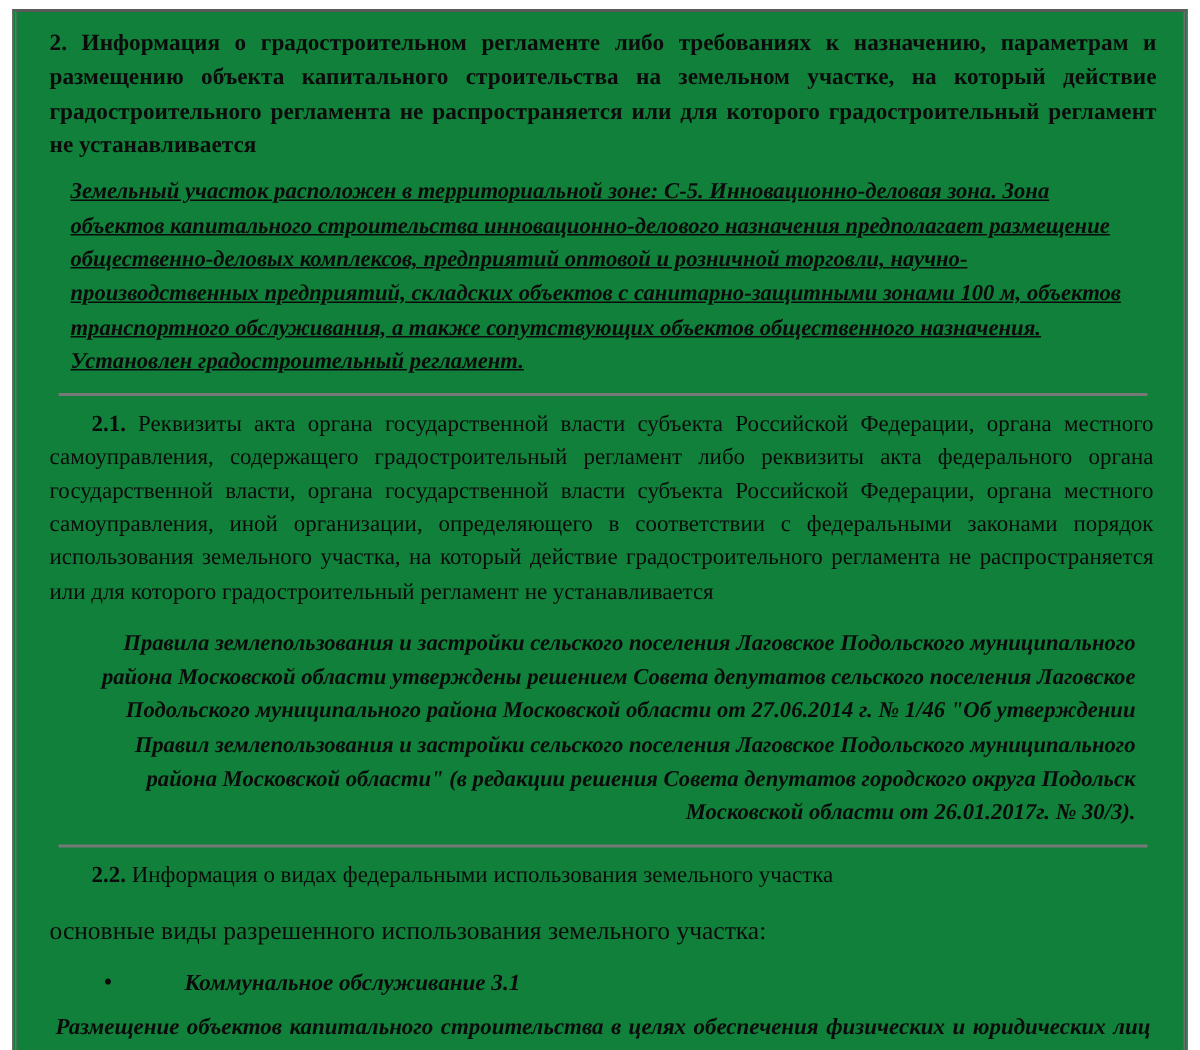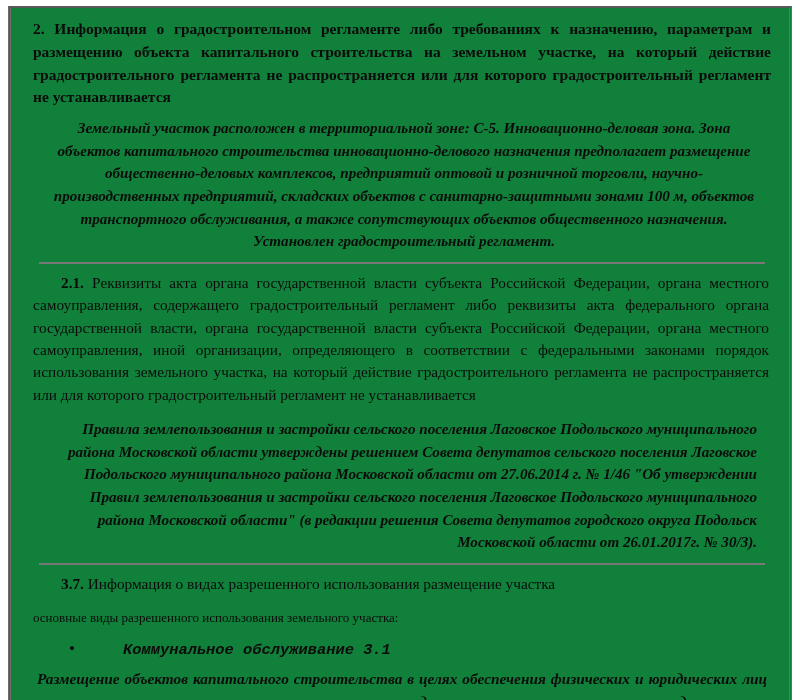--- a/index.html
+++ b/index.html
@@ -43,24 +43,24 @@
     text-align: justify;
     text-justify: inter-word;
     font-size: 15.5px;
     line-height: 1.47;
     margin: 4px 0 0 0;
   }
 
   .quote-italic {
     font-weight: bold;
     font-style: italic;
-    text-align: center;
     font-size: 15.1px;
     line-height: 1.5;
     margin: 8px 10px 0 14px;
+    text-decoration: underline;
   }
 
   .quote-italic-2 {
     font-weight: bold;
     font-style: italic;
     text-align: right;
     font-size: 15.1px;
     line-height: 1.5;
     margin: 12px 14px 0 18px;
   }
@@ -73,21 +73,21 @@
   .body-just {
     text-align: justify;
     text-justify: inter-word;
     font-size: 15.3px;
     line-height: 1.46;
     margin: 8px 2px 0 0;
   }
 
   .plain-line {
     text-align: left;
-    font-size: 13px;
+    font-size: 17px;
     line-height: 1.46;
     margin: 14px 0 0 0;
   }
 
   
   .rule {
     height: 0;
     border: 0;
     border-top: 2px solid #787878;
     margin: 9px 6px 0 6px;
@@ -107,21 +107,20 @@
     margin-left: 36px;
     font-size: 17px;
     vertical-align: baseline;
   }
   .bullet-text {
     display: inline-block;
     margin-left: 40px;
     font-weight: bold;
     font-style: italic;
     font-size: 15.4px;
-    font-family: Liberation Mono, monospace;
   }
 
   .tail-italic {
     font-weight: bold;
     font-style: italic;
     text-align: justify;
     text-justify: inter-word;
     font-size: 15.3px;
     line-height: 1.5;
     margin: 6px 4px 0 4px;
@@ -143,21 +142,21 @@
     <p class="quote-italic">Земельный участок расположен в территориальной зоне: С-5. Инновационно-деловая зона. Зона объектов капитального строительства инновационно-делового назначения  предполагает размещение общественно-деловых комплексов, предприятий оптовой и розничной торговли, научно-производственных предприятий, складских объектов с санитарно-защитными зонами 100 м, объектов транспортного обслуживания, а также сопутствующих объектов общественного назначения. Установлен градостроительный регламент.</p>
 
     <hr class="rule">
 
     <p class="body-just"><span class="para-num">2.1.</span><span> Реквизиты акта органа государственной власти субъекта Российской Федерации, органа местного самоуправления, содержащего градостроительный регламент либо реквизиты акта федерального органа государственной власти, органа   государственной власти субъекта Российской Федерации, органа местного самоуправления, иной организации,   определяющего в соответствии с федеральными законами порядок использования земельного участка,  на который действие градостроительного регламента не распространяется или для которого градостроительный регламент не устанавливается</span></p>
 
     <p class="quote-italic-2">Правила землепользования и застройки сельского поселения Лаговское Подольского муниципального района Московской области утверждены решением Совета депутатов сельского поселения Лаговское Подольского муниципального района Московской области от 27.06.2014 г. № 1/46 "Об утверждении Правил землепользования и застройки сельского поселения Лаговское Подольского муниципального района Московской области" (в редакции решения Совета депутатов городского округа Подольск Московской области от 26.01.2017г. № 30/3).</p>
 
     <hr class="rule">
 
-    <p class="body-just"><span class="para-num">3.7.</span><span> Информация о видах разрешенного использования размещение участка</span></p>
+    <p class="body-just"><span class="para-num">2.2.</span><span> Информация о видах федеральными использования земельного участка</span></p>
 
     <p class="plain-line">основные виды разрешенного использования земельного участка:</p>
 
     <div class="bullet-row">
       <span class="bullet-dot">•</span><span class="bullet-text">Коммунальное обслуживание 3.1</span>
     </div>
 
     <p class="tail-italic">Размещение объектов капитального строительства в целях обеспечения физических и юридических лиц коммунальными услугами, в частности: поставки воды, тепла, электричества, газа, предоставления услуг связи, отвода канализационных стоков, очистки и уборки объектов недвижимости (котельных, водозаборов, очистных</p>
 
   </div>

